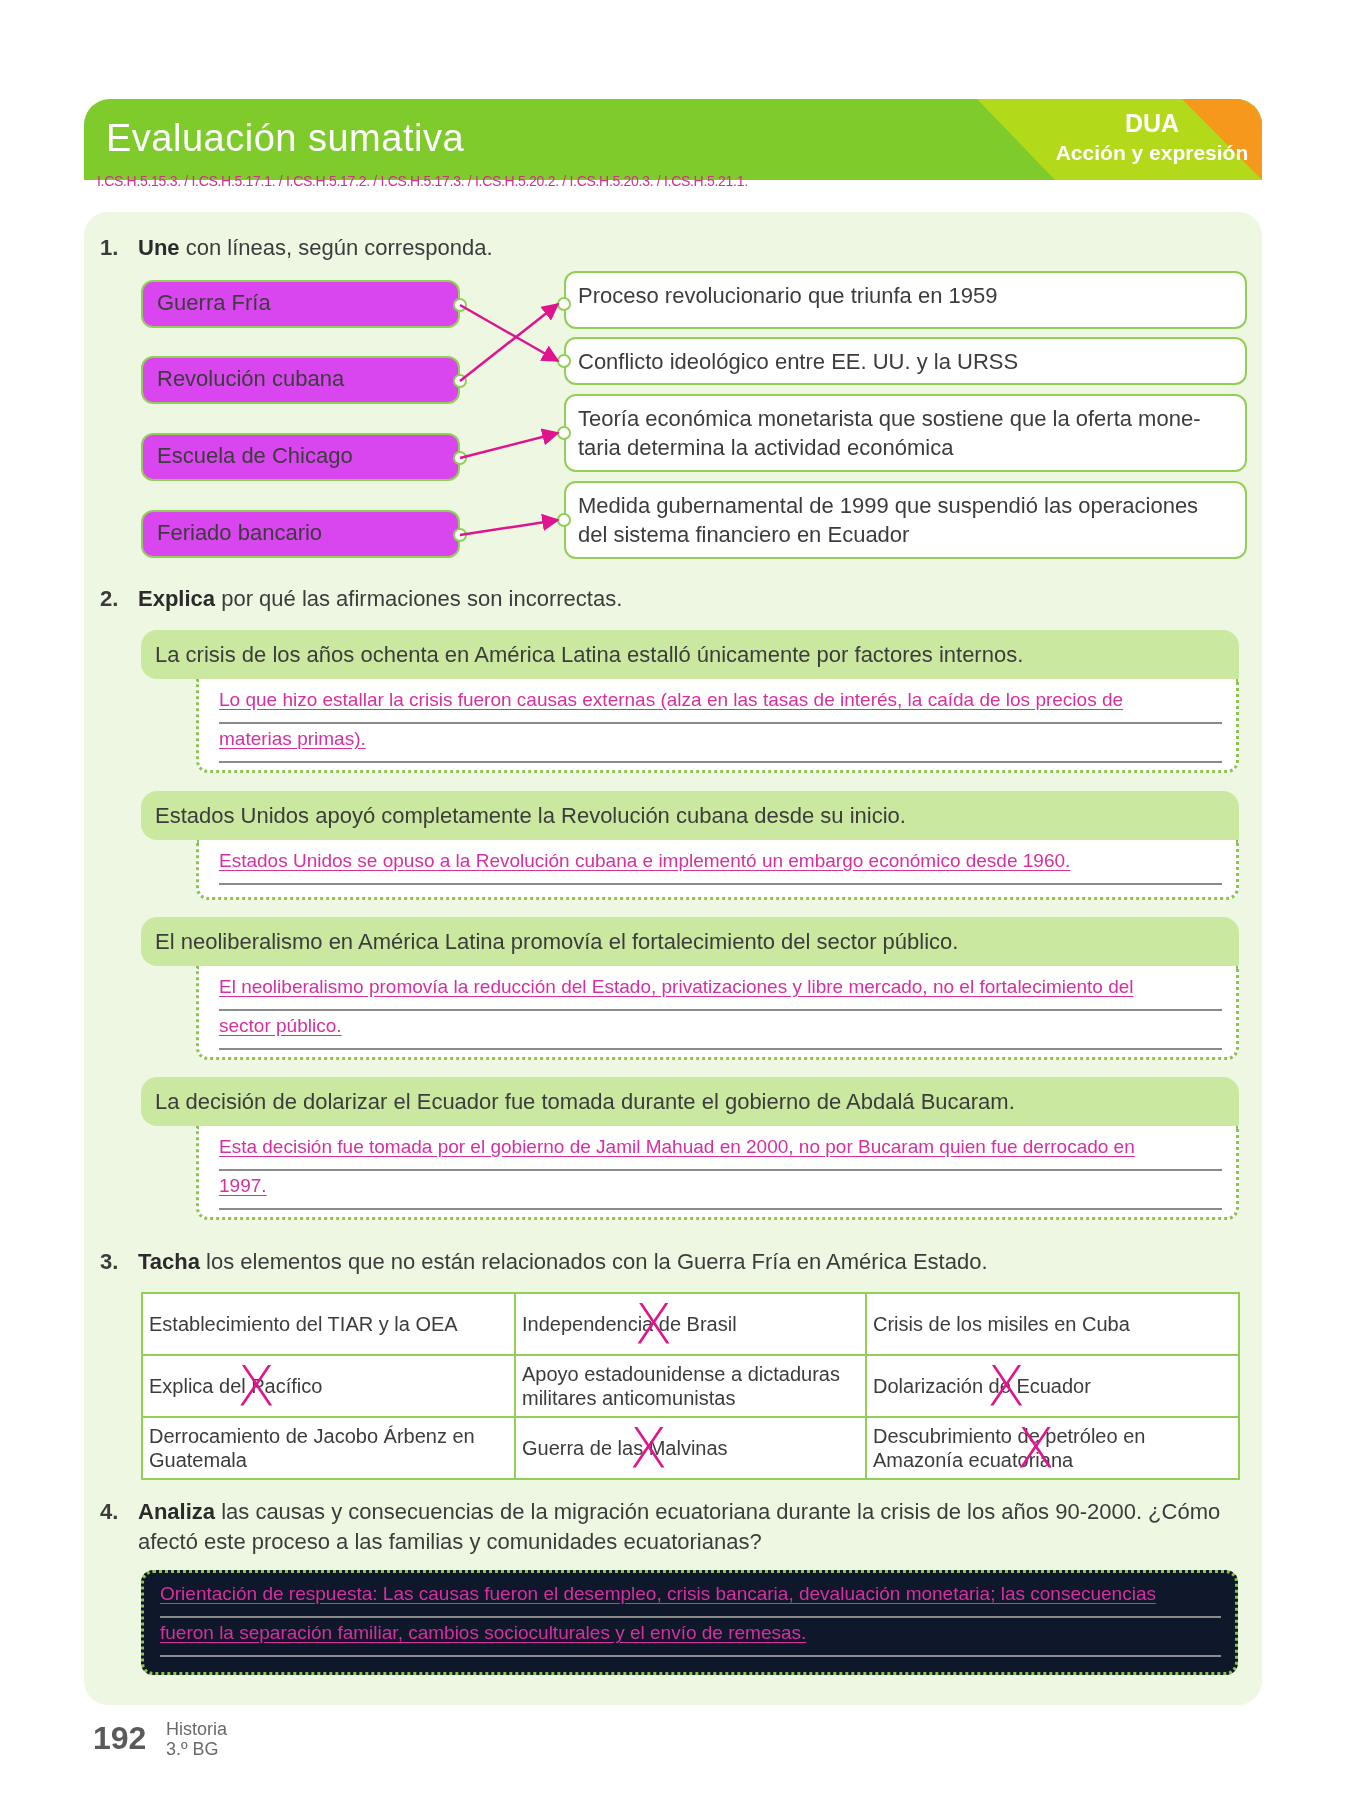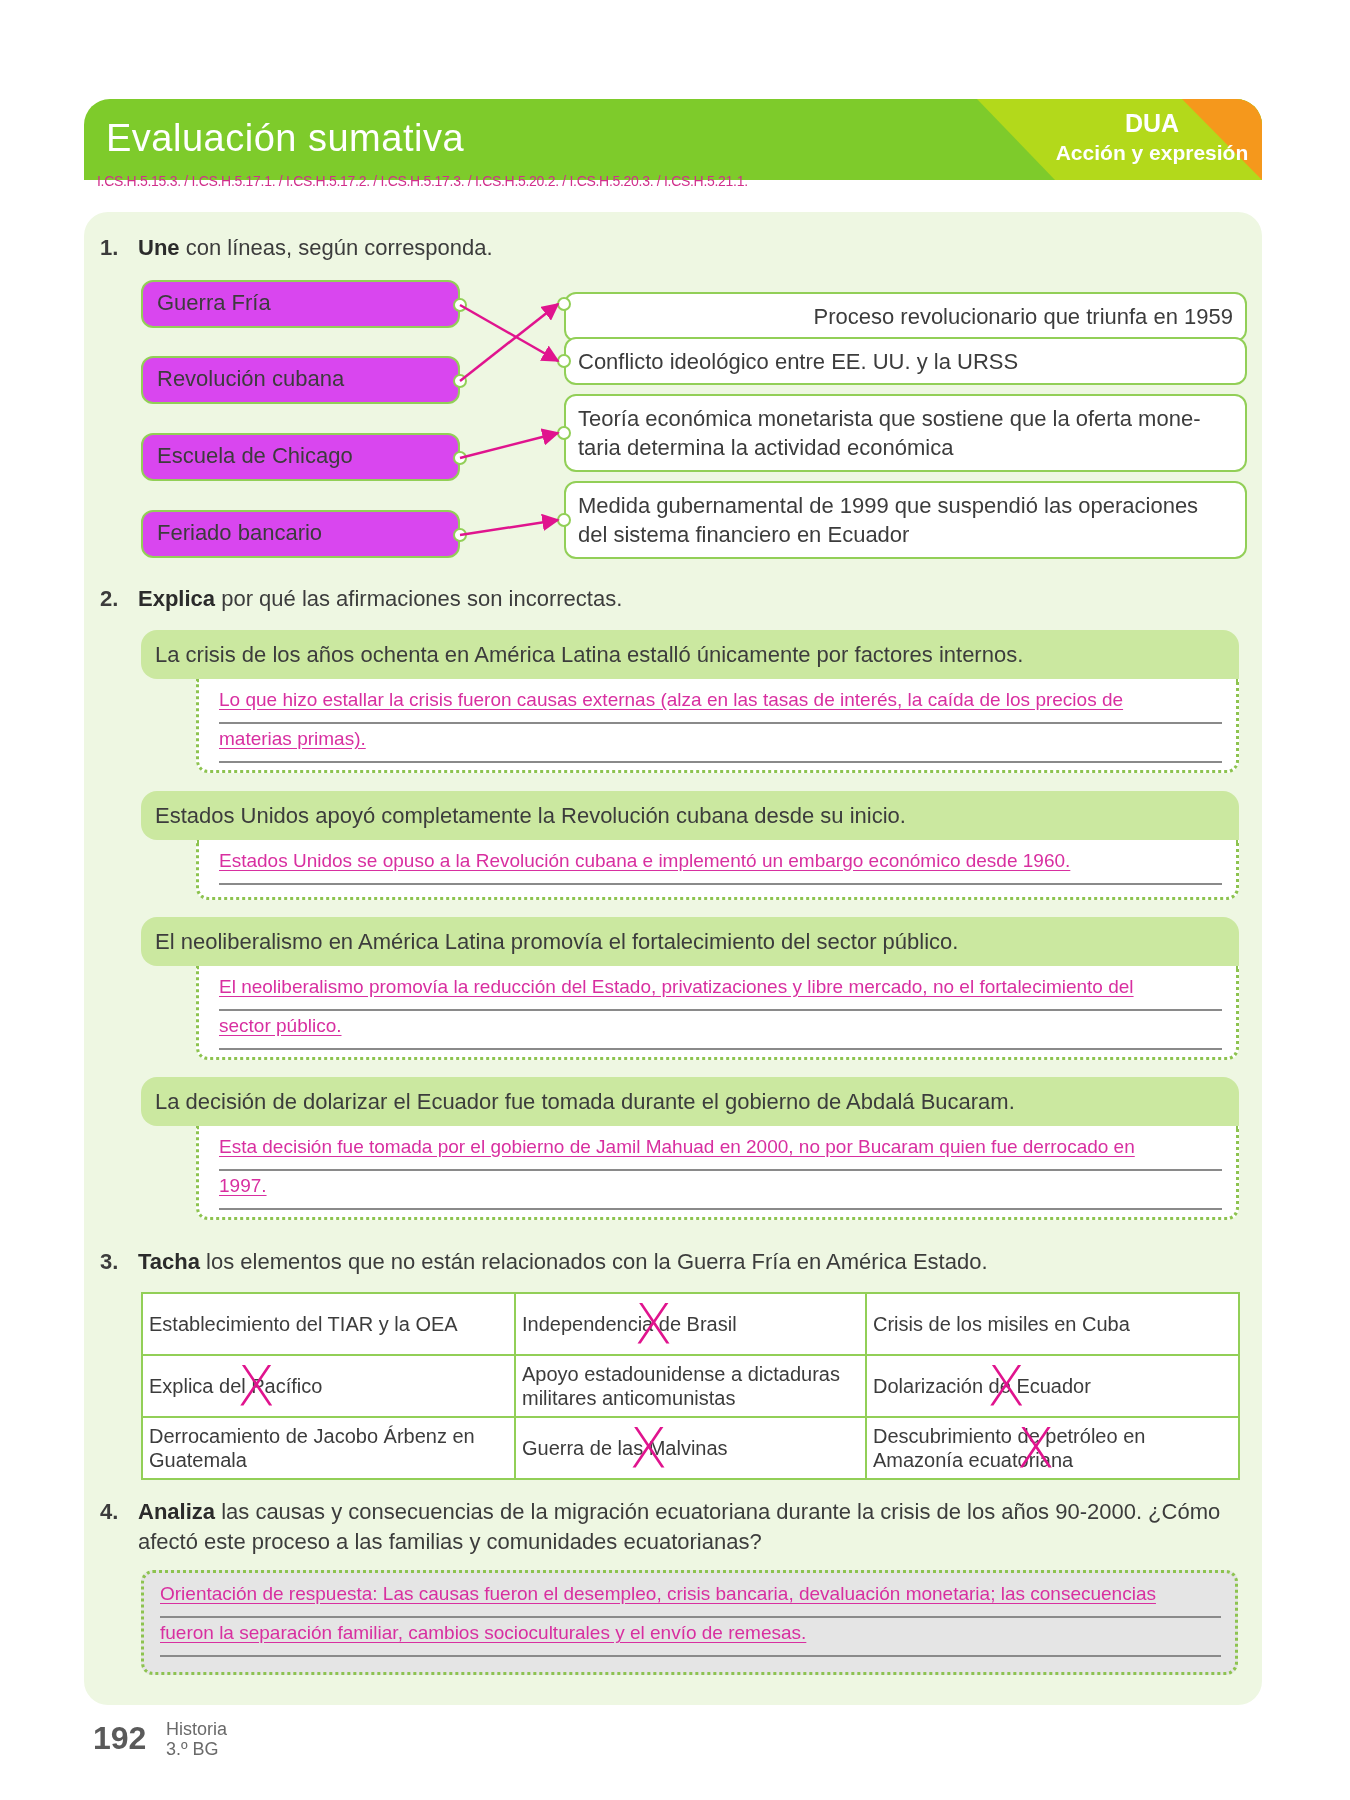--- a/index.html
+++ b/index.html
@@ -25,21 +25,21 @@
   #lines{position:absolute;left:0;top:0;width:1350px;height:1800px;pointer-events:none;}
   
   .stmt{position:absolute;left:141px;width:1098px;height:49px;background:#cbe8a0;border-radius:16px 16px 0 16px;font-size:22px;padding:12px 0 0 14px;box-sizing:border-box;color:#3c3c3c;}
   .ans{position:absolute;left:196px;width:1043px;background:#fff;border-left:3px dotted #8dc34f;border-right:3px dotted #8dc34f;border-bottom:3px dotted #8dc34f;border-radius:0 0 12px 12px;box-sizing:border-box;padding:6px 14px 0 20px;}
   .ans .line{font-size:19px;color:#d82fa0;height:37px;border-bottom:2px solid #8a8a8a;text-decoration:underline;text-underline-offset:3px;line-height:30px;white-space:nowrap;overflow:hidden;}
   
   #tbl{position:absolute;left:141px;top:1292px;width:1099px;border-collapse:collapse;font-size:20px;}
   #tbl td{border:2px solid #92cf57;background:#fff;height:56px;padding:2px 6px;vertical-align:middle;line-height:24px;position:relative;}
   .xmark{position:absolute;color:#e0148e;font-size:56px;line-height:56px;top:2px;font-family:"DejaVu Sans",sans-serif;font-weight:300;}
   
-  #q4ans{left:141px;top:1570px;width:1097px;height:105px;background:#e5e5e5;border:3px dotted #8dc34f;border-radius:12px;box-sizing:border-box;padding:6px 14px 0 16px;}
+  #q4ans{left:141px;top:1570px;width:1097px;height:105px;background:#0f172a;border:3px dotted #8dc34f;border-radius:12px;box-sizing:border-box;padding:6px 14px 0 16px;}
   #q4ans .line{font-size:19px;color:#d82fa0;height:37px;border-bottom:2px solid #8a8a8a;text-decoration:underline;text-underline-offset:3px;line-height:30px;white-space:nowrap;}
   
   #pagenum{left:93px;top:1720px;font-size:32px;font-weight:bold;color:#5a5a5a;}
   #subject{left:166px;top:1719px;font-size:18px;color:#6a6a6a;line-height:20px;}
 </style>
 </head>
 <body>
 
 <div id="header" class="abs">
   <div class="lime"></div>
@@ -54,21 +54,21 @@
 
 <div class="q" style="top:235px;">
   <span class="num">1.</span><b>Une</b><span> con líneas, según corresponda.</span>
 </div>
 
 <div class="lbox" style="top:280px;"><span>Guerra Fría</span></div>
 <div class="lbox" style="top:356px;"><span>Revolución cubana</span></div>
 <div class="lbox" style="top:433px;"><span>Escuela de Chicago</span></div>
 <div class="lbox" style="top:510px;"><span>Feriado bancario</span></div>
 
-<div class="rbox" style="top:292px;height:50px;text-align:right;"><span>Proceso revolucionario que triunfa en 1959</span></div>
+<div class="rbox" style="top:271px;height:58px;"><span>Proceso revolucionario que triunfa en 1959</span></div>
 <div class="rbox" style="top:337px;height:48px;"><span>Conflicto ideológico entre EE. UU. y la URSS</span></div>
 <div class="rbox" style="top:394px;height:78px;white-space:pre-line;"><span>Teoría económica monetarista que sostiene que la oferta mone-
 taria determina la actividad económica</span></div>
 <div class="rbox" style="top:481px;height:78px;white-space:pre-line;"><span>Medida gubernamental de 1999 que suspendió las operaciones
 del sistema financiero en Ecuador</span></div>
 
 <div class="dot" style="left:453px;top:298px;"></div>
 <div class="dot" style="left:453px;top:374px;"></div>
 <div class="dot" style="left:453px;top:451px;"></div>
 <div class="dot" style="left:453px;top:528px;"></div>

